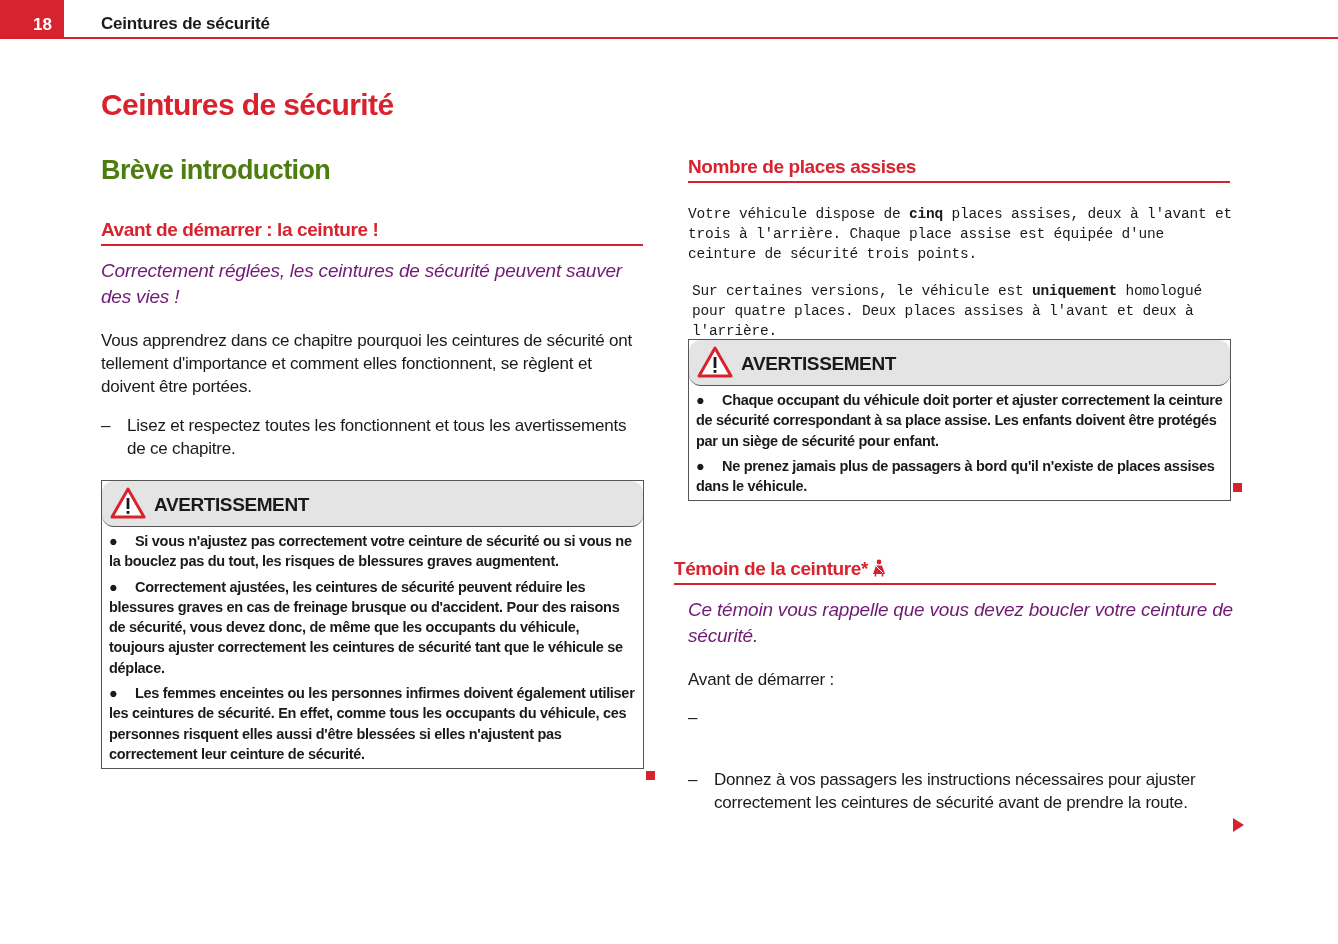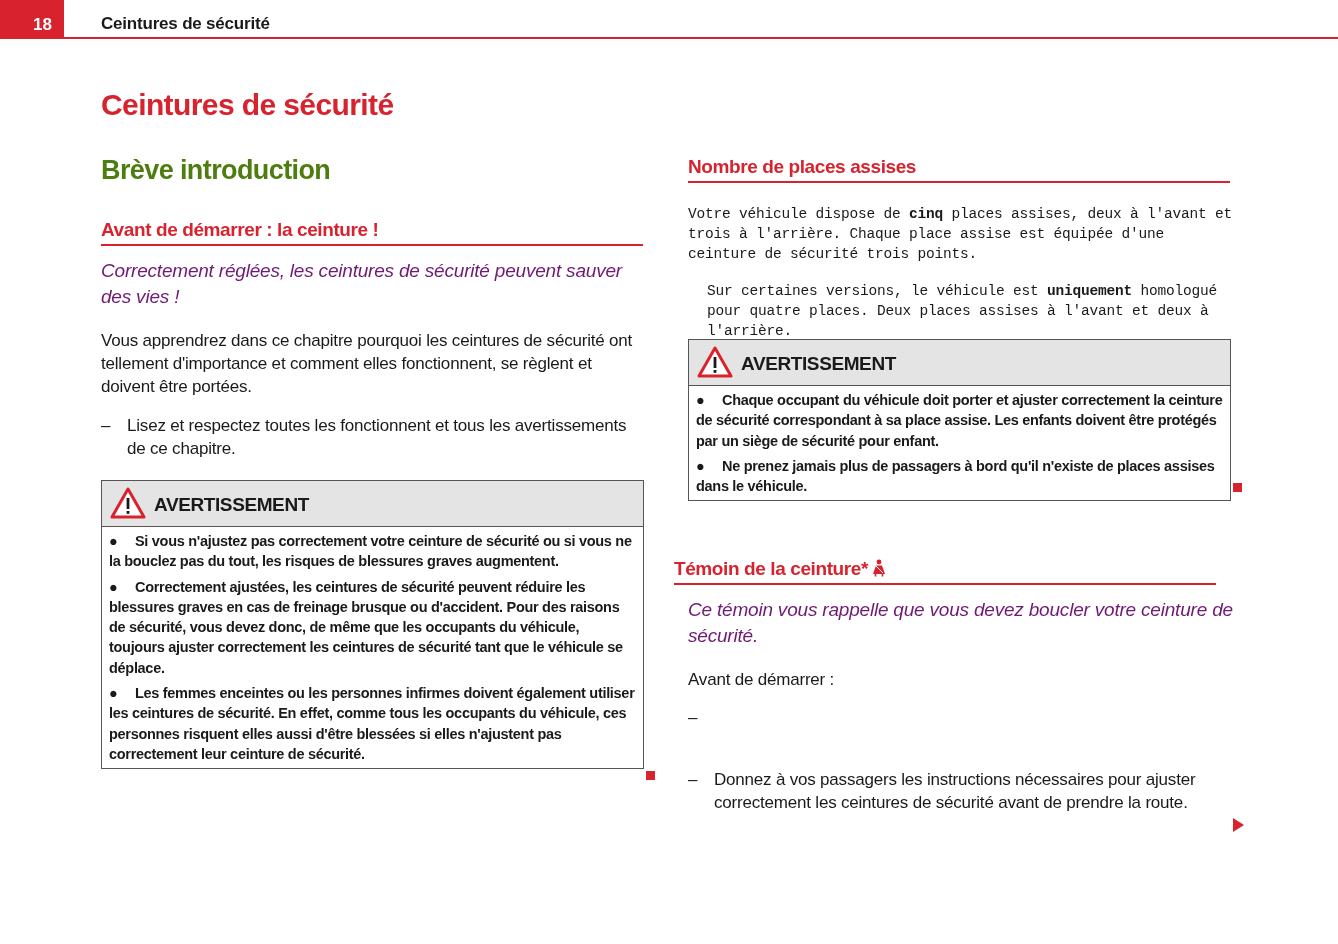--- a/index.html
+++ b/index.html
@@ -15,21 +15,21 @@
     .h2 { position: absolute; font-size: 27px; font-weight: bold; color: #4d7c0f; letter-spacing: -0.6px; }
     .h3 { position: absolute; font-size: 19px; font-weight: bold; color: #d8232e; letter-spacing: -0.4px; width: 542px; border-bottom: 2px solid #d8232e; padding-bottom: 3px; }
 
     .lead { position: absolute; font-style: italic; font-size: 19px; line-height: 26px; color: #701a75; width: 545px; letter-spacing: -0.2px; }
     .body { position: absolute; font-size: 17px; line-height: 23px; color: #1a1a1a; width: 545px; letter-spacing: -0.2px; }
     .body-sm { position: absolute; font-size: 14.5px; line-height: 20px; color: #1a1a1a; width: 545px; letter-spacing: -0.2px; font-family: Liberation Mono, monospace; }
     .dash-item { position: absolute; font-size: 17px; line-height: 23px; color: #1a1a1a; width: 545px; padding-left: 26px; letter-spacing: -0.2px; }
     .dash-item .dash { position: absolute; left: 0; top: 0; }
 
     .warn-box { position: absolute; border: 1px solid #555; background: #fff; width: 543px; }
-    .warn-head { background: #e4e4e4; border-bottom: 1px solid #555; height: 46px; position: relative; }
+    .warn-head { background: #e4e4e4; border-bottom: 1px solid #555; height: 46px; position: relative; border-radius: 12px; }
     .warn-head .tri { position: absolute; left: 8px; top: 6px; width: 36px; height: 32px; }
     .warn-head .wtitle { position: absolute; left: 52px; top: 13px; font-weight: bold; font-size: 19px; letter-spacing: -0.4px; color: #1a1a1a; }
     .warn-body { padding: 4px 7px 4px 7px; }
     .warn-item { font-weight: bold; font-size: 14.5px; line-height: 20.3px; color: #1a1a1a; margin-bottom: 5px; letter-spacing: -0.3px; }
     .warn-item:last-child { margin-bottom: 0; }
     .warn-item .bullet { display: inline-block; width: 26px; }
 
     .end-square { position: absolute; width: 9px; height: 9px; background: #d8232e; }
     .next-arrow { position: absolute; width: 0; height: 0; border-top: 7px solid transparent; border-bottom: 7px solid transparent; border-left: 11px solid #d8232e; }
     .belt-icon { display: inline-block; width: 14px; height: 18px; vertical-align: -2px; margin-left: 4px; }
@@ -73,21 +73,21 @@
   </div>
 </div>
 <div class="end-square" style="left:646px; top:771px;"></div>
 
 <div class="h3" style="left:688px; top:156px;">Nombre de places assises</div>
 
 <div class="body-sm" style="left:688px; top:204px;">
   <span>Votre véhicule dispose de </span><b>cinq</b><span> places assises, deux à l'avant et trois à l'arrière. Chaque place assise est équipée d'une ceinture de sécurité trois points.</span>
 </div>
 
-<div class="body-sm" style="left:707px; top:281px;">
+<div class="body-sm" style="left:692px; top:281px;">
   <span>Sur certaines versions, le véhicule est </span><b>uniquement</b><span> homologué pour quatre places. Deux places assises à l'avant et deux à l'arrière.</span>
 </div>
 
 <div class="warn-box" style="left:688px; top:339px;">
   <div class="warn-head">
     <svg class="tri" viewBox="0 0 36 32">
       <path d="M18 2 L34 30 L2 30 Z" fill="#fff" stroke="#d8232e" stroke-width="3" stroke-linejoin="round"></path>
       <rect x="16.6" y="11" width="2.8" height="11" fill="#1a1a1a"></rect>
       <rect x="16.6" y="24" width="2.8" height="2.8" fill="#1a1a1a"></rect>
     </svg>

